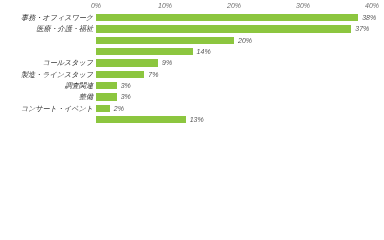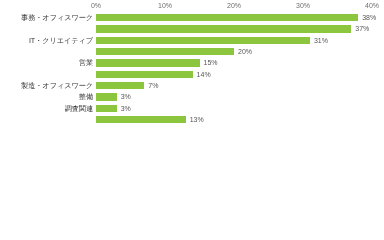--- a/index.html
+++ b/index.html
@@ -13,20 +13,21 @@
     overflow: hidden;
     font-family: "Liberation Sans", "DejaVu Sans", sans-serif;
     color: #3b3b3b;
   }
 
   #chart-root {
     position: relative;
     width: 384px;
     height: 194px;
     box-sizing: border-box;
+    font-style: italic;
   }
 
   
   .axis-row {
     position: absolute;
     left: 0;
     top: 0;
     width: 384px;
     height: 12px;
   }
@@ -109,70 +110,71 @@
 
   <div class="rows">
       <div class="bar-row">
         <div class="cat-label">事務・オフィスワーク</div>
         <div class="bar-track">
           <div class="bar" style="width: 262.2px; background: rgb(140, 198, 63);"></div>
           <div class="bar-value" style="left: 262.2px;">38%</div>
         </div>
       </div>
       <div class="bar-row">
+        <div class="cat-label">医療・介護・福祉</div>
         <div class="bar-track">
           <div class="bar" style="width: 255.3px; background: rgb(140, 198, 63);"></div>
           <div class="bar-value" style="left: 255.3px;">37%</div>
-        </div>
-      </div>
-      <div class="bar-row">
-        <div class="cat-label">IT・クリエイティブ</div>
-        <div class="bar-track">
-          <div class="bar" style="width: 213.9px; background: rgb(140, 198, 63);"></div>
-          <div class="bar-value" style="left: 213.9px;">31%</div>
         </div>
       </div>
       <div class="bar-row">
         <div class="bar-track">
           <div class="bar" style="width: 138px; background: rgb(140, 198, 63);"></div>
           <div class="bar-value" style="left: 138px;">20%</div>
         </div>
       </div>
       <div class="bar-row">
-        <div class="cat-label">営業</div>
-        <div class="bar-track">
-          <div class="bar" style="width: 103.5px; background: rgb(140, 198, 63);"></div>
-          <div class="bar-value" style="left: 103.5px;">15%</div>
-        </div>
-      </div>
-      <div class="bar-row">
         <div class="bar-track">
           <div class="bar" style="width: 96.6px; background: rgb(140, 198, 63);"></div>
           <div class="bar-value" style="left: 96.6px;">14%</div>
         </div>
       </div>
       <div class="bar-row">
-        <div class="cat-label">製造・オフィスワーク</div>
+        <div class="cat-label">コールスタッフ</div>
+        <div class="bar-track">
+          <div class="bar" style="width: 62.1px; background: rgb(140, 198, 63);"></div>
+          <div class="bar-value" style="left: 62.1px;">9%</div>
+        </div>
+      </div>
+      <div class="bar-row">
+        <div class="cat-label">製造・ラインスタッフ</div>
         <div class="bar-track">
           <div class="bar" style="width: 48.3px; background: rgb(140, 198, 63);"></div>
           <div class="bar-value" style="left: 48.3px;">7%</div>
+        </div>
+      </div>
+      <div class="bar-row">
+        <div class="cat-label">調査関連</div>
+        <div class="bar-track">
+          <div class="bar" style="width: 20.7px; background: rgb(140, 198, 63);"></div>
+          <div class="bar-value" style="left: 20.7px;">3%</div>
         </div>
       </div>
       <div class="bar-row">
         <div class="cat-label">整備</div>
         <div class="bar-track">
           <div class="bar" style="width: 20.7px; background: rgb(140, 198, 63);"></div>
           <div class="bar-value" style="left: 20.7px;">3%</div>
         </div>
       </div>
       <div class="bar-row">
-        <div class="cat-label">調査関連</div>
+        <div class="cat-label">コンサート・イベント</div>
         <div class="bar-track">
-          <div class="bar" style="width: 20.7px; background: rgb(140, 198, 63);"></div>
-          <div class="bar-value" style="left: 20.7px;">3%</div>
+          <div class="bar" style="width: 13.8px; background: rgb(140, 198, 63);"></div>
+          <div class="bar-value" style="left: 13.8px;">2%</div>
         </div>
       </div>
       <div class="bar-row">
         <div class="bar-track">
           <div class="bar" style="width: 89.7px; background: rgb(140, 198, 63);"></div>
           <div class="bar-value" style="left: 89.7px;">13%</div>
         </div>
       </div>
     </div>
 

